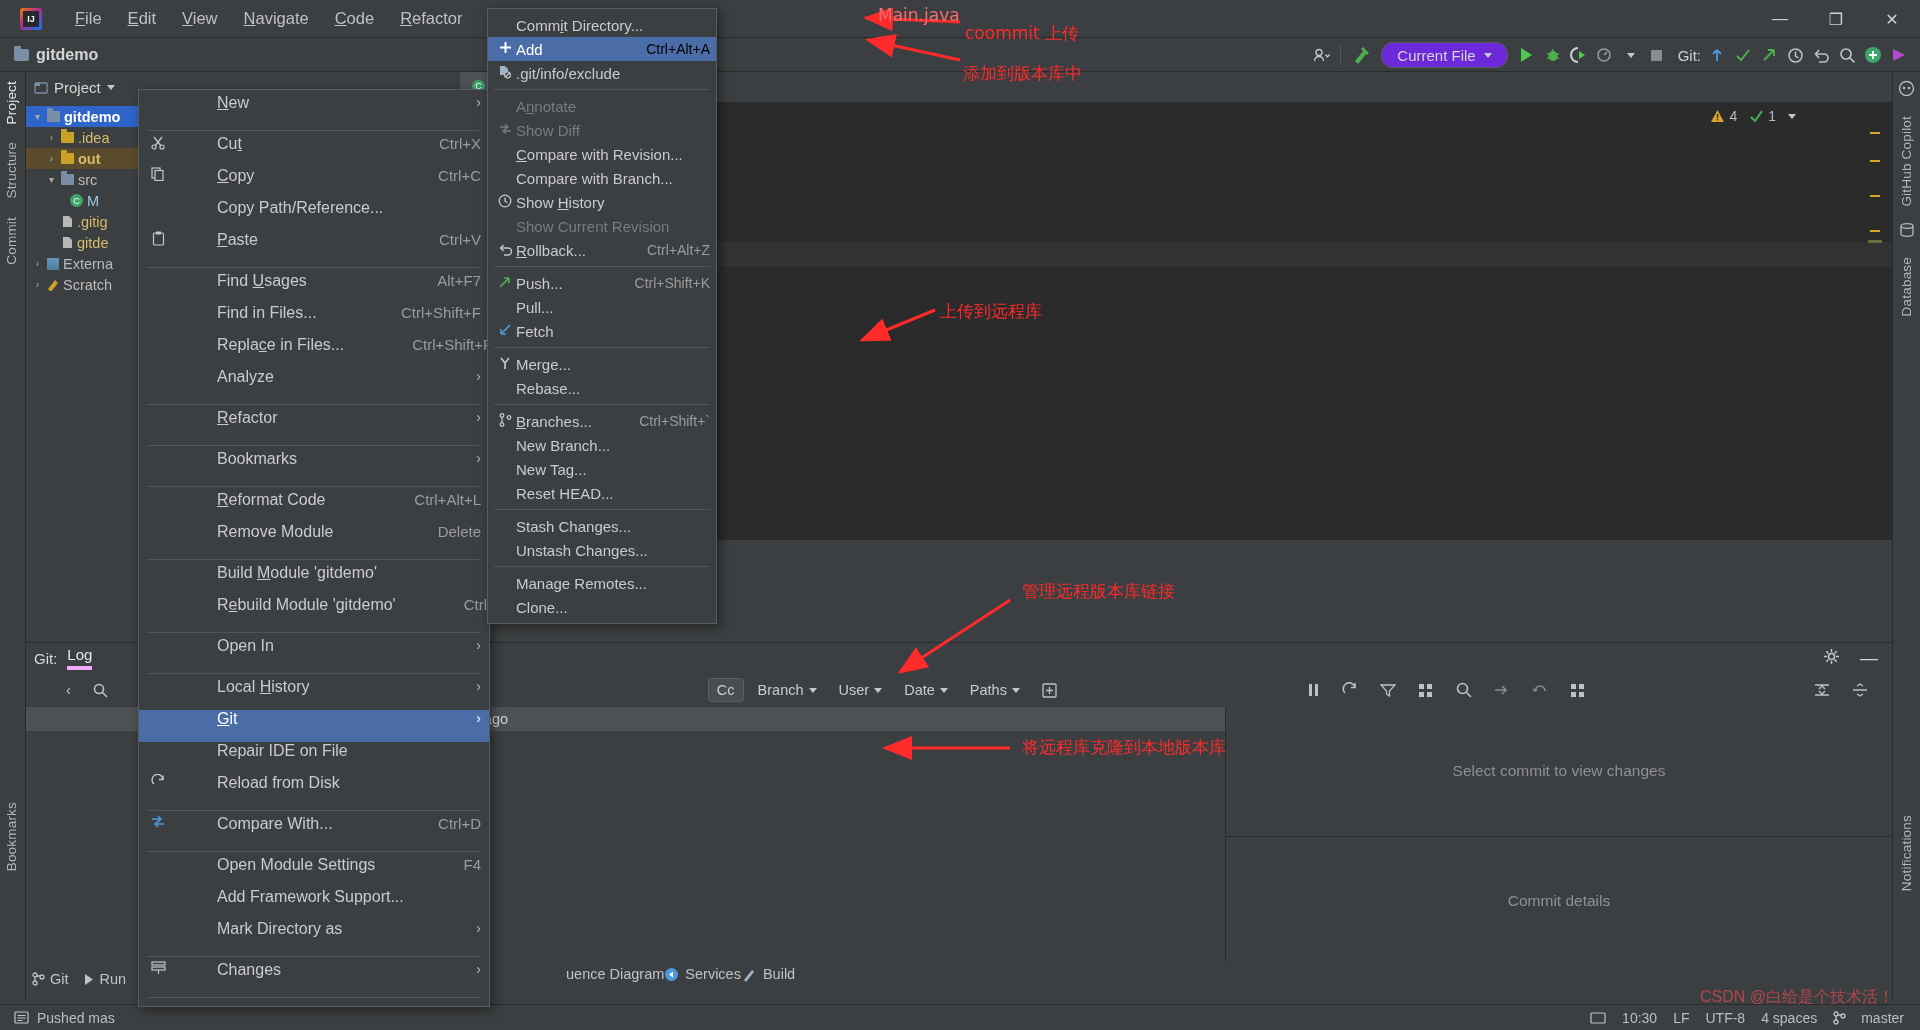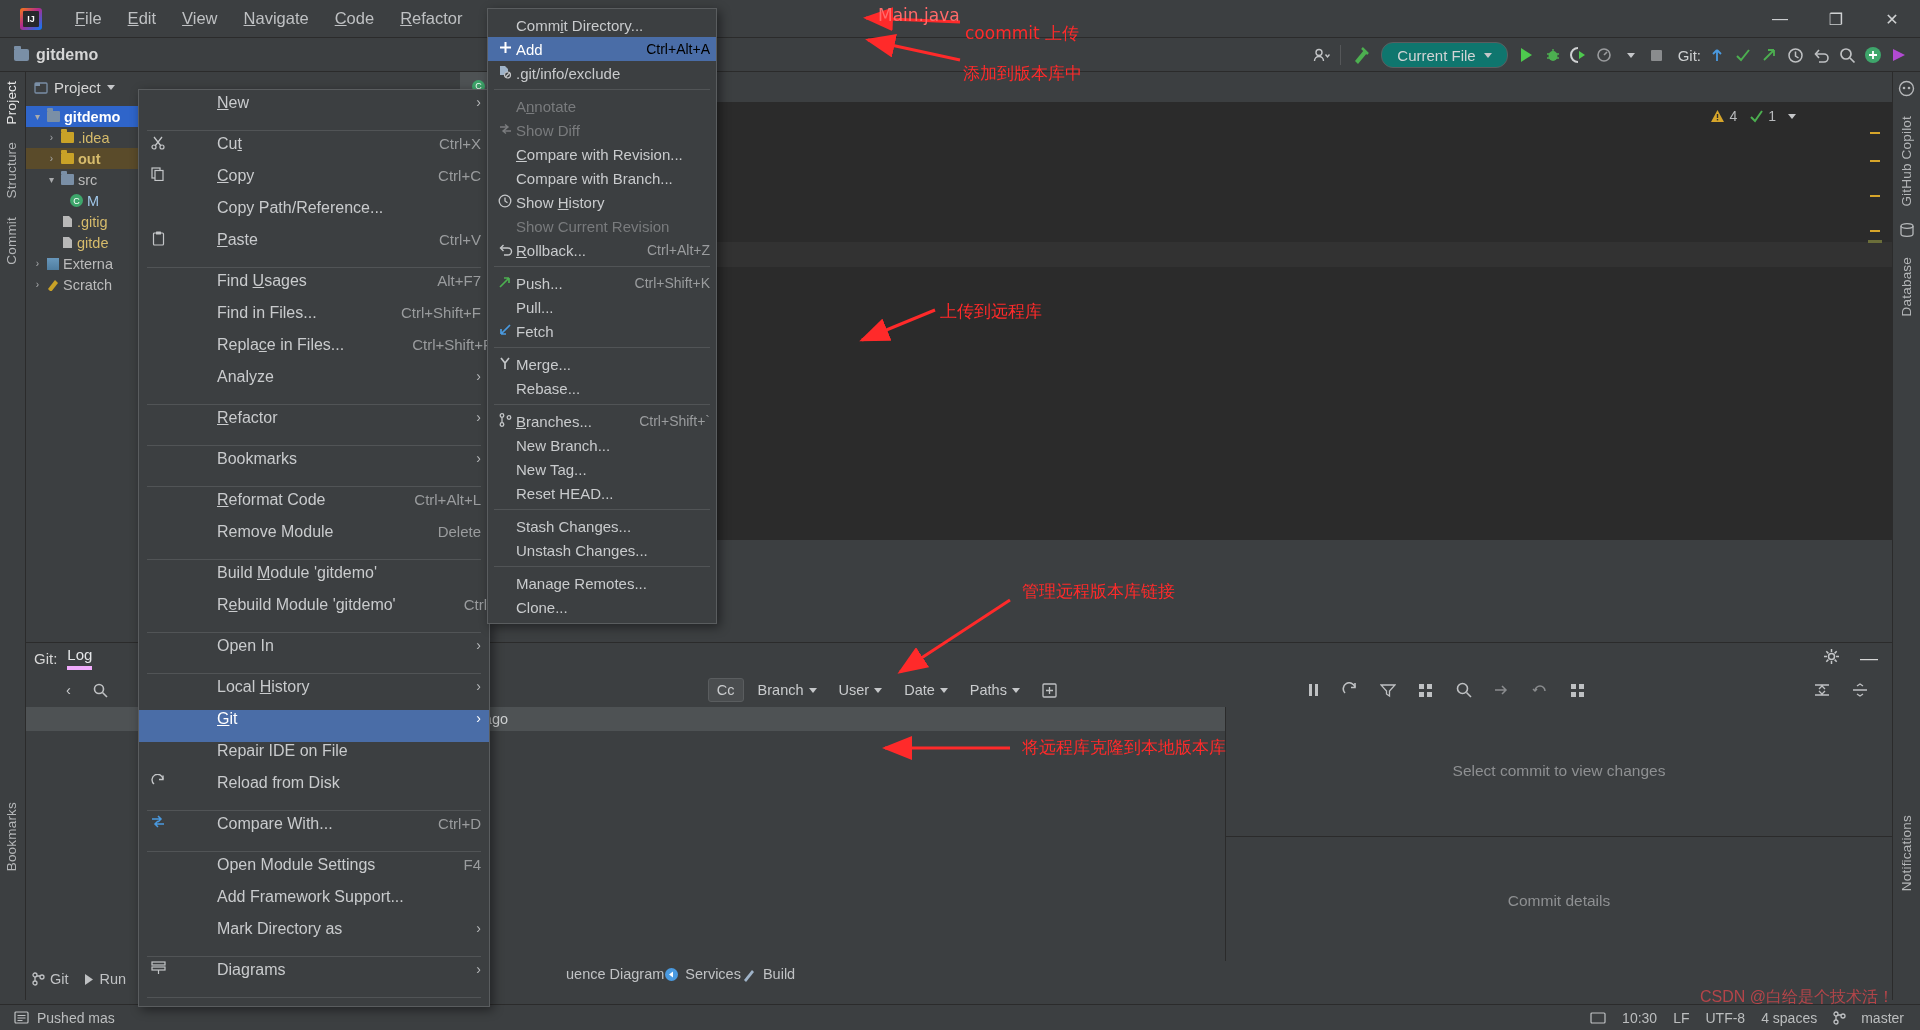--- a/index.html
+++ b/index.html
@@ -60,21 +60,21 @@
   }
   .projbar-right {
     position: absolute; right: 0; top: 0; height: 34px;
     display: flex; align-items: center; gap: 0px; padding-right: 8px;
   }
   .tbtn {
     height: 28px; min-width: 26px; display: flex; align-items: center; justify-content: center;
     color: #b9bbbd; font-size: 14px; padding: 0 4px; cursor: default;
   }
   .runconf {
-    height: 26px; border: 1px solid #5a5d5f; border-radius: 12px; background: #0f766e;
+    height: 26px; border: 1px solid #5a5d5f; border-radius: 12px; background: #6d28d9;
     display: flex; align-items: center; gap: 8px; padding: 0 15px; margin: 0 6px;
     font-size: 15px; color: #d2d4d5;
   }
   .caret { width: 0; height: 0; border-left: 4.5px solid transparent; border-right: 4.5px solid transparent; border-top: 5px solid #c5c7c9; }
   .git-label { font-size: 15px; color: #cfd1d2; margin-left: 8px; margin-right: 3px; }
   .vline { width: 1px; height: 20px; background: #555759; margin: 0 6px; }
 
   
   .leftstrip {
     position: absolute; left: 0; top: 72px; width: 26px; height: 928px;
@@ -863,21 +863,21 @@
     </div>
     <div class="ctxsep"></div>
     <div class="ctxrow">
       <span class="ic">
           <svg width="15" height="14" viewBox="0 0 15 14">
             <rect x="1" y="1" width="13" height="3" fill="none" stroke="#c4c6c8" stroke-width="1.2"></rect>
             <rect x="1" y="6" width="13" height="3" fill="none" stroke="#c4c6c8" stroke-width="1.2"></rect>
             <path d="M7.5 9v4" stroke="#c4c6c8" stroke-width="1.2"></path>
           </svg>
         </span>
-      <span class="tx">Diagrams</span>
+      <span class="tx">Changes</span>
         <span class="sub">›</span>
     </div>
     <div class="ctxsep"></div>
 
   </div>
 
   <div class="submenu">
     <div class="subrow">
       <span class="ic"></span>
         <span class="tx">Comm<u class="acc">i</u>t Directory...</span>

